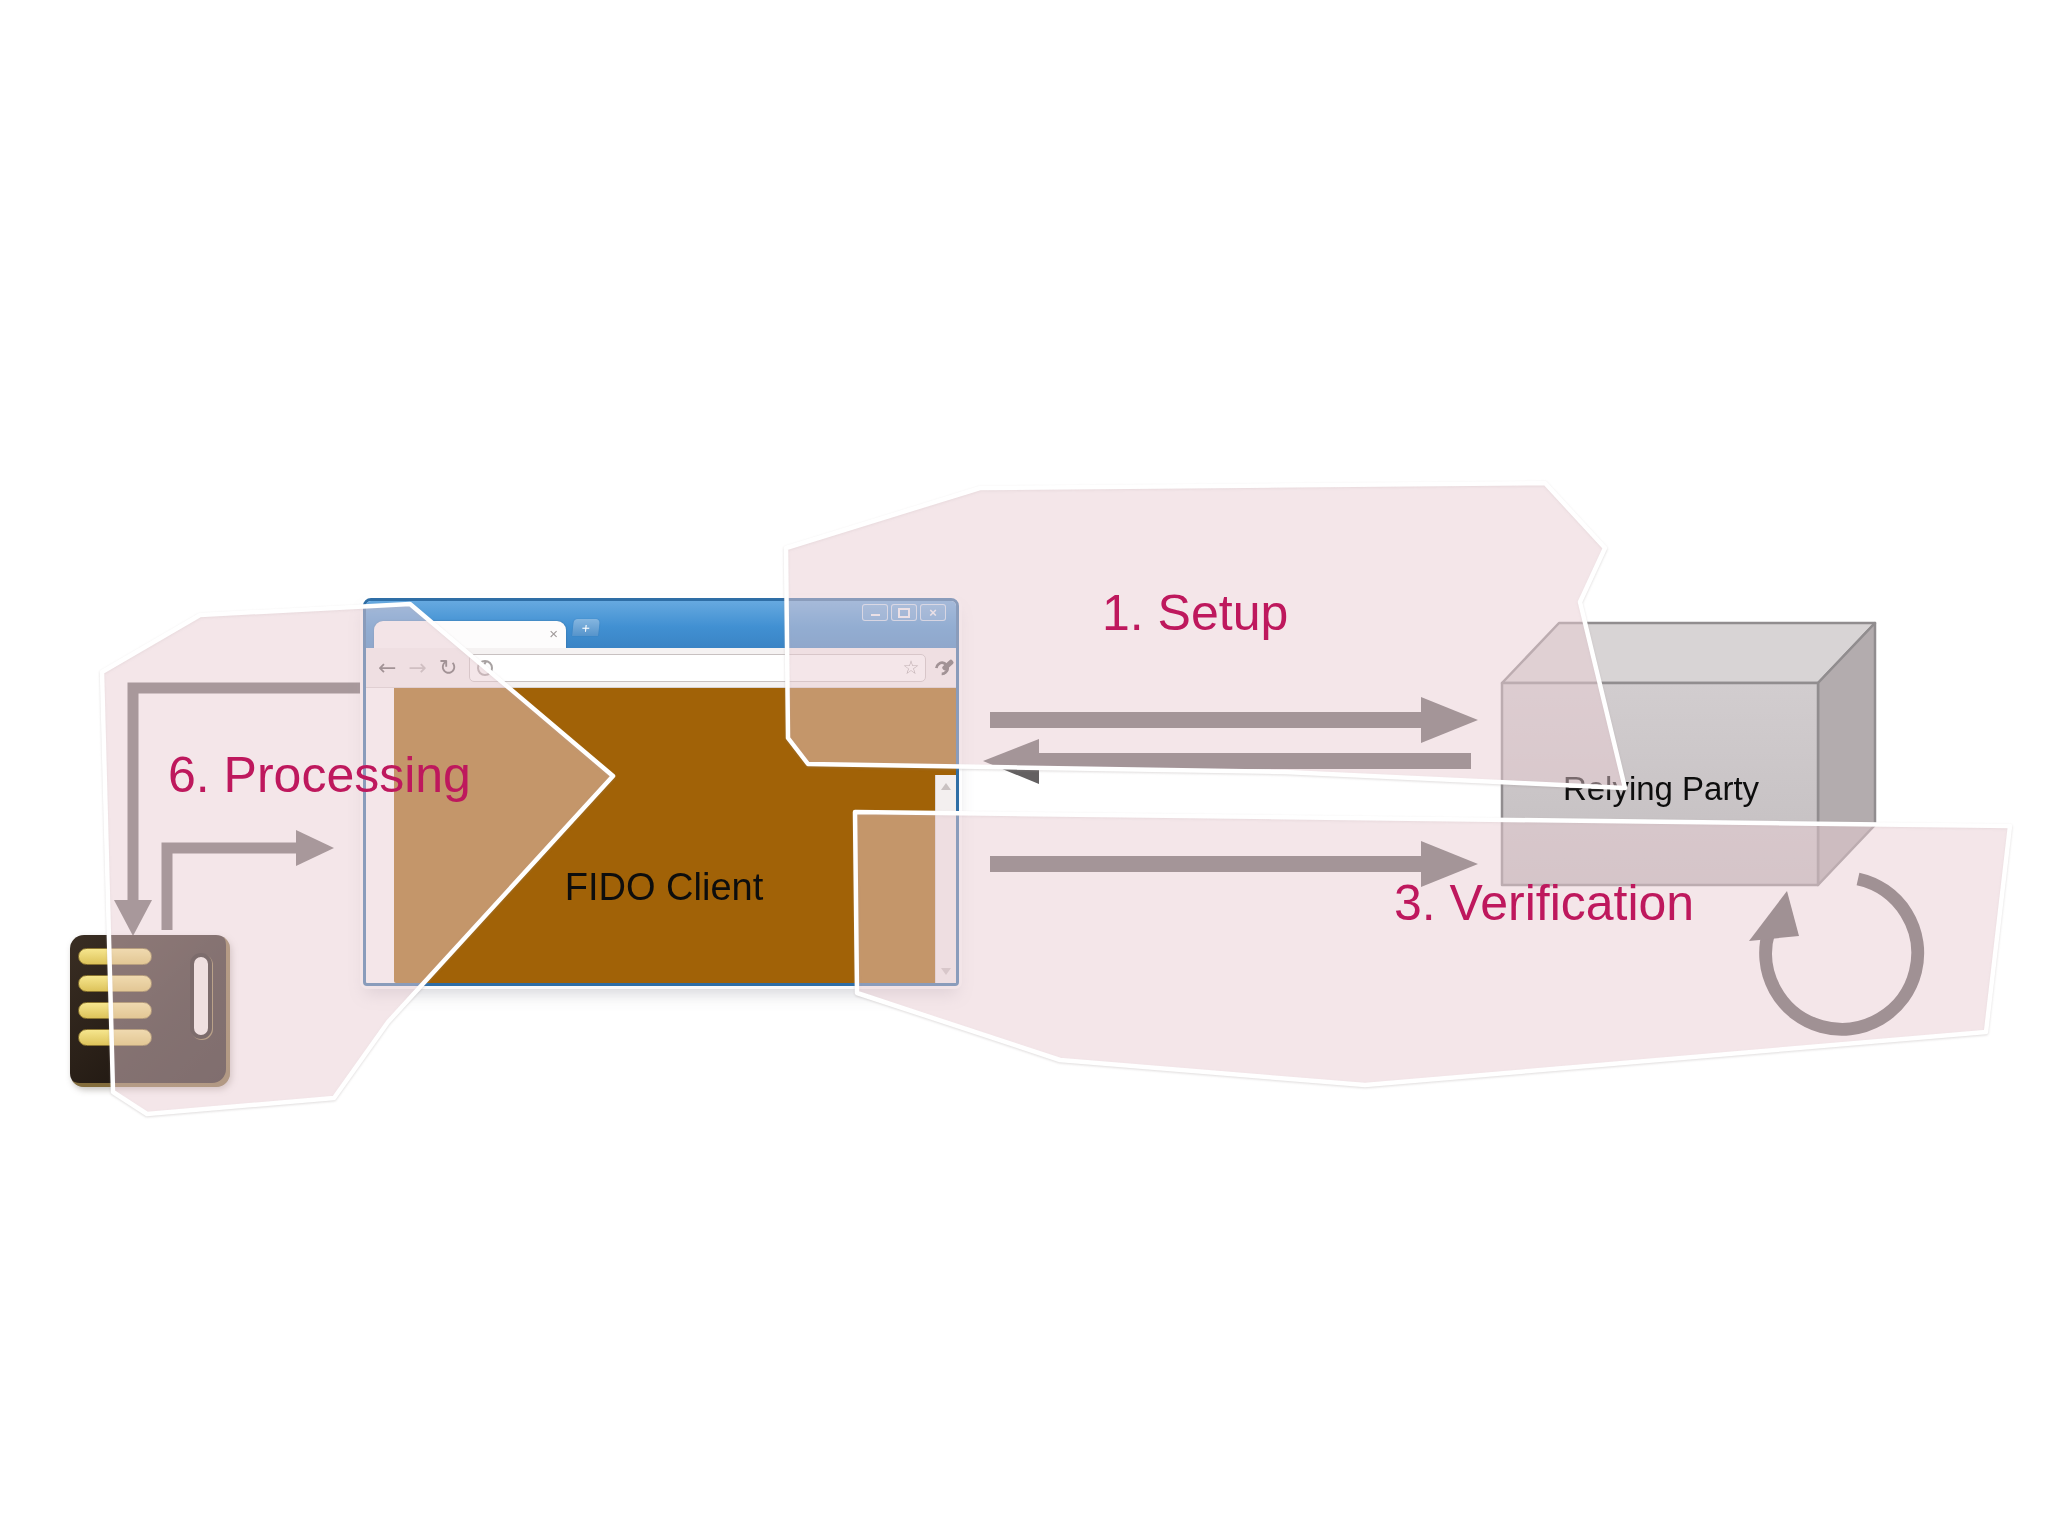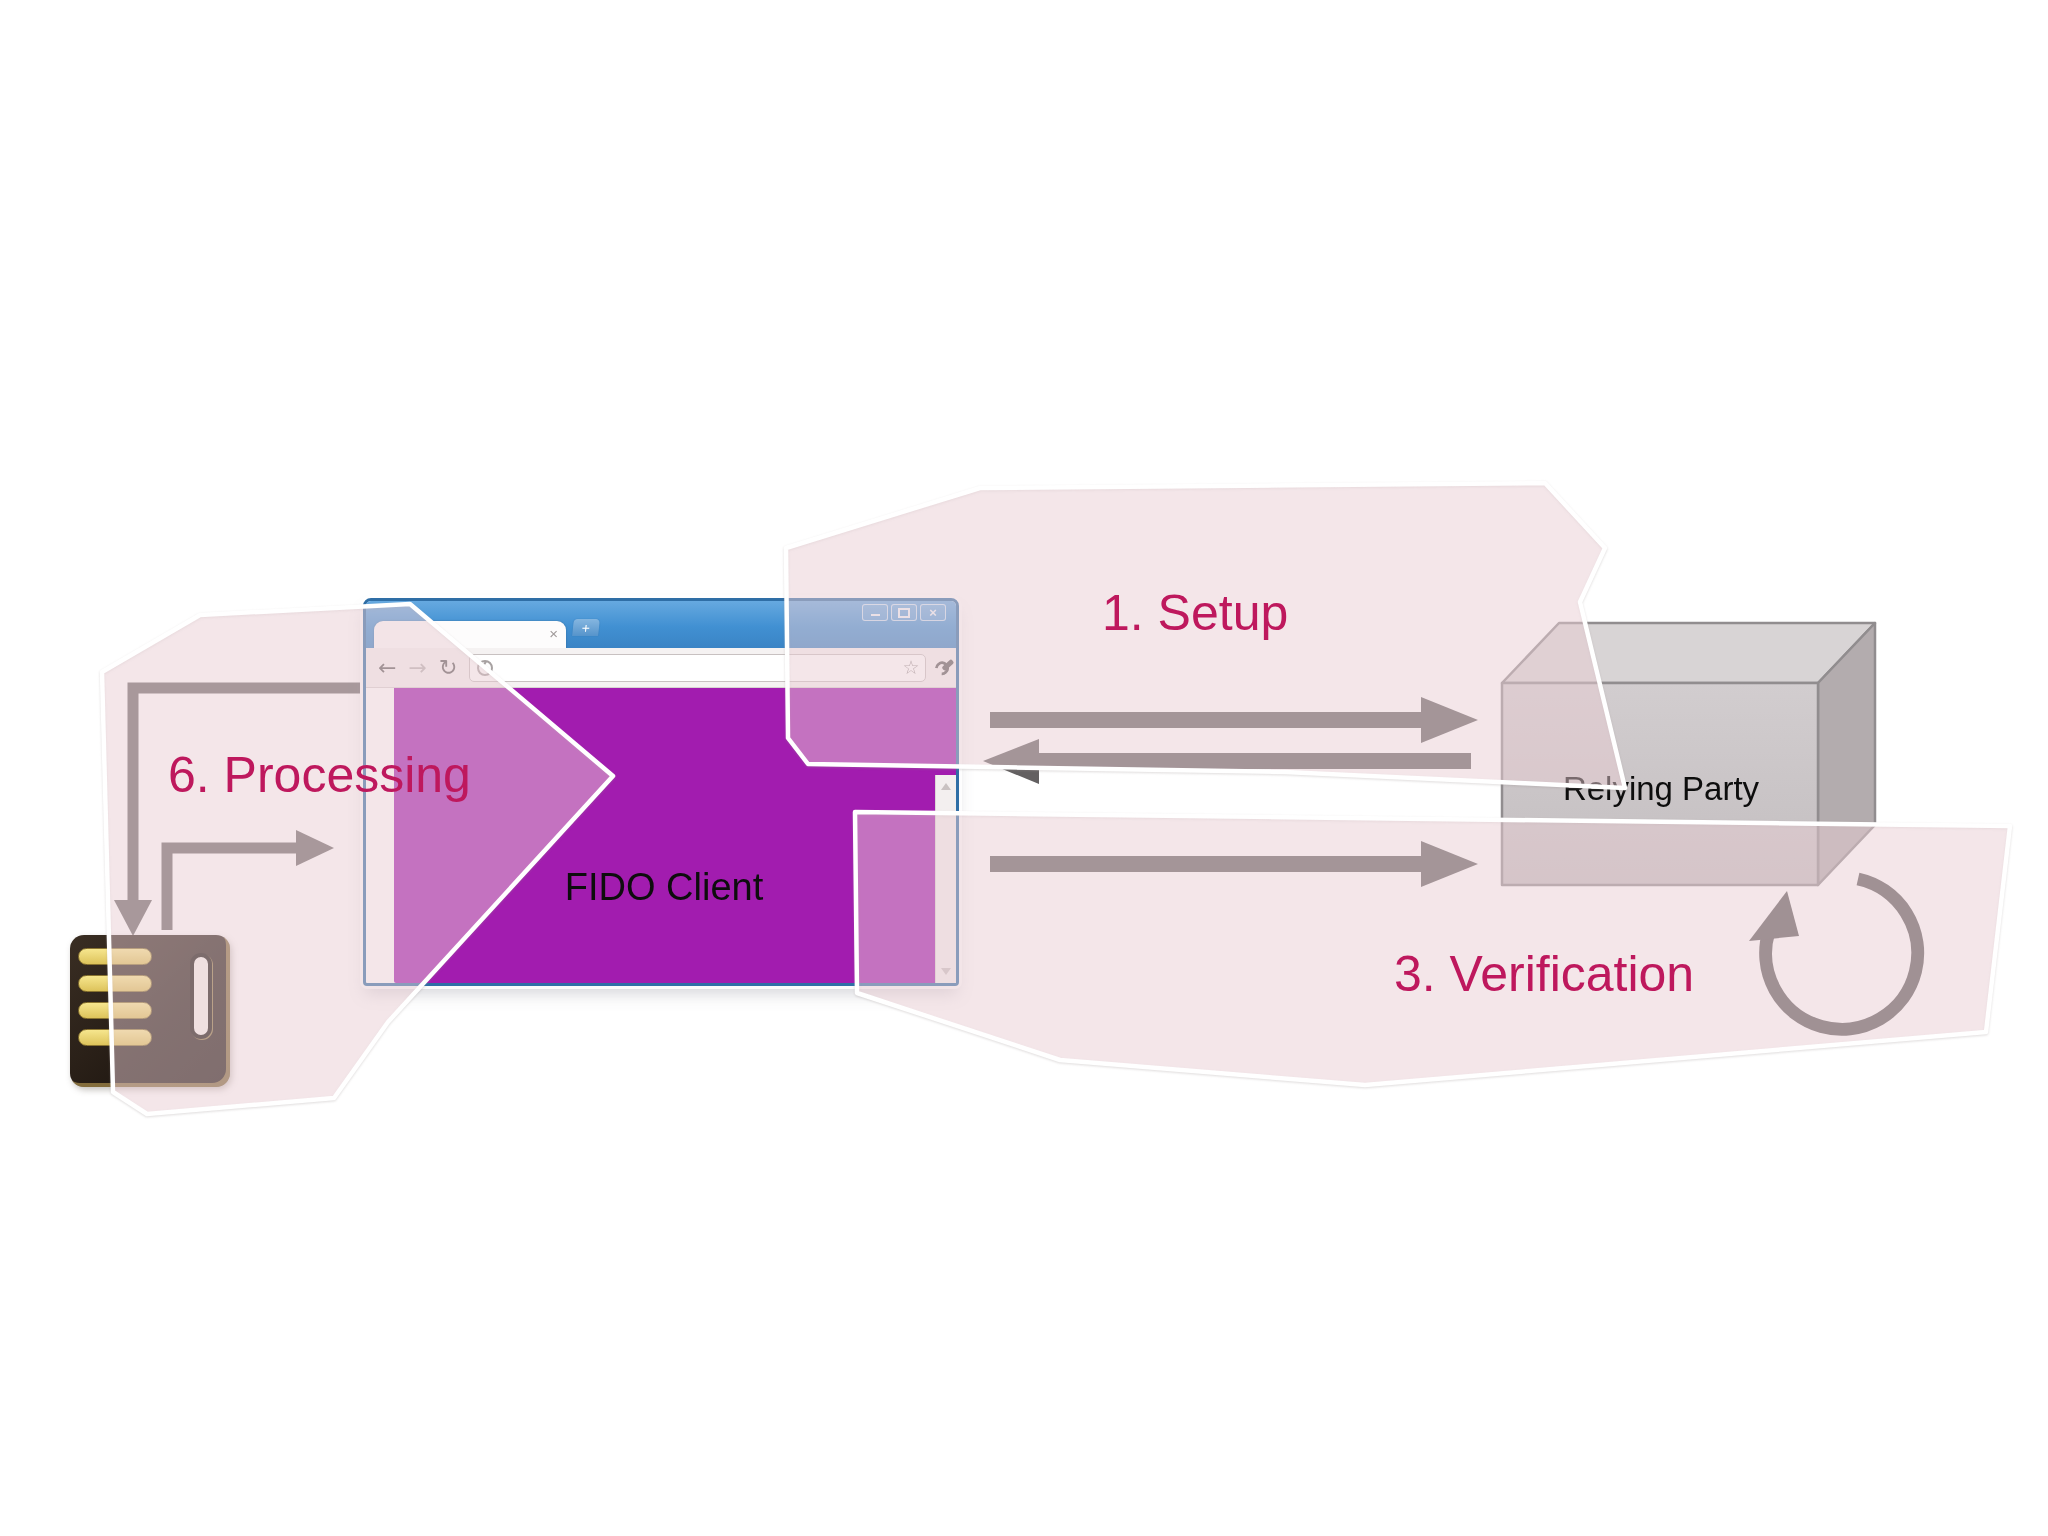--- a/index.html
+++ b/index.html
@@ -7,21 +7,21 @@
          font-family:"Liberation Sans", sans-serif;}
   svg{position:absolute;left:0;top:0;pointer-events:none;}
   .layer-base{z-index:10;}
   .layer-overlay{z-index:30;}
 
   
   .step-label{position:absolute;z-index:40;color:#be185d;font-size:50px;line-height:1.1;
               white-space:nowrap;letter-spacing:0px;}
   #label-setup{left:1102px;top:586px;}
   #label-processing{left:168px;top:748px;}
-  #label-verification{left:1394px;top:947px;}
+  #label-verification{left:1394px;top:876px;}
 
   
   .browser{position:absolute;left:363px;top:598px;width:596px;height:388px;z-index:20;
            border:3px solid #2f6ea6;border-radius:8px 8px 4px 4px;background:#ffffff;
            box-shadow:0 0 0 3px rgba(255,255,255,.85), 0 10px 16px -2px rgba(120,120,135,.30);
            box-sizing:border-box;}
   .titlebar{position:absolute;left:0;top:0;right:0;height:47px;border-radius:5px 5px 0 0;
             background:linear-gradient(#66a9e0,#4190d2 55%,#3a84c5);}
   .winbtns{position:absolute;right:10px;top:3px;display:flex;gap:3px;}
   .winbtn{width:24px;height:15px;border:1px solid rgba(255,255,255,.65);border-radius:3px;
@@ -41,21 +41,21 @@
   .navbtn.disabled{color:#b9b3b3;}
   .addressbar{position:relative;margin-left:12px;width:466px;height:26px;background:#ffffff;
               border:1px solid #c8c1c1;border-radius:5px;display:flex;align-items:center;}
   .site-icon{width:12px;height:12px;border:2px solid #a8a2a2;border-radius:50%;margin-left:7px;position:relative;}
   .site-icon:after{content:"";position:absolute;left:4px;top:-1px;width:2px;height:7px;background:#a8a2a2;transform:rotate(35deg);}
   .star{position:absolute;right:6px;top:1px;color:#9a9494;font-size:19px;font-family:"DejaVu Sans",sans-serif;}
   .wrench{position:relative;width:20px;height:20px;margin-left:10px;transform:rotate(-132deg);}
   .wrench-ring{position:absolute;left:5px;top:0;width:8px;height:8px;border:3px solid #5f5c5c;border-radius:50%;
                border-top-color:transparent;}
   .wrench-bar{position:absolute;left:8px;top:7px;width:5px;height:13px;background:#5f5c5c;border-radius:2px;}
-  .content{position:absolute;left:0;top:87px;right:0;bottom:0;background:#a21caf;border-radius:0 0 2px 2px;margin-left:28px;}
+  .content{position:absolute;left:0;top:87px;right:0;bottom:0;background:#a16207;border-radius:0 0 2px 2px;margin-left:28px;}
   .fido-title{position:absolute;left:0;right:22px;top:178px;text-align:center;color:#0d0d0d;font-size:38px;}
   .scrollbar{position:absolute;right:0;top:87px;bottom:0;width:20px;background:#f3efef;border-left:1px solid #ddd6d6;}
   .sb-up,.sb-down{position:absolute;left:5px;width:0;height:0;border-left:5px solid transparent;border-right:5px solid transparent;}
   .sb-up{top:8px;border-bottom:7px solid #c9c2c2;}
   .sb-down{bottom:8px;border-top:7px solid #c9c2c2;}
 
   
   .usb-key{position:absolute;left:70px;top:935px;width:160px;height:152px;z-index:20;
            background:linear-gradient(135deg,#3a2e23,#241b14 60%,#1c140f);border-radius:14px;
            box-shadow:inset -4px -4px 0 rgba(225,190,100,.5), 2px 3px 6px rgba(90,80,70,.35);}

